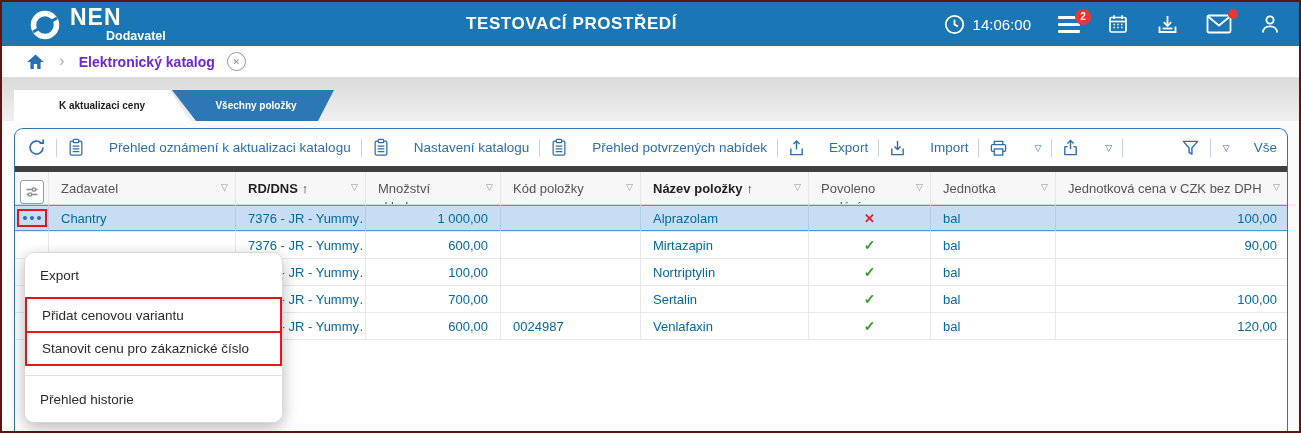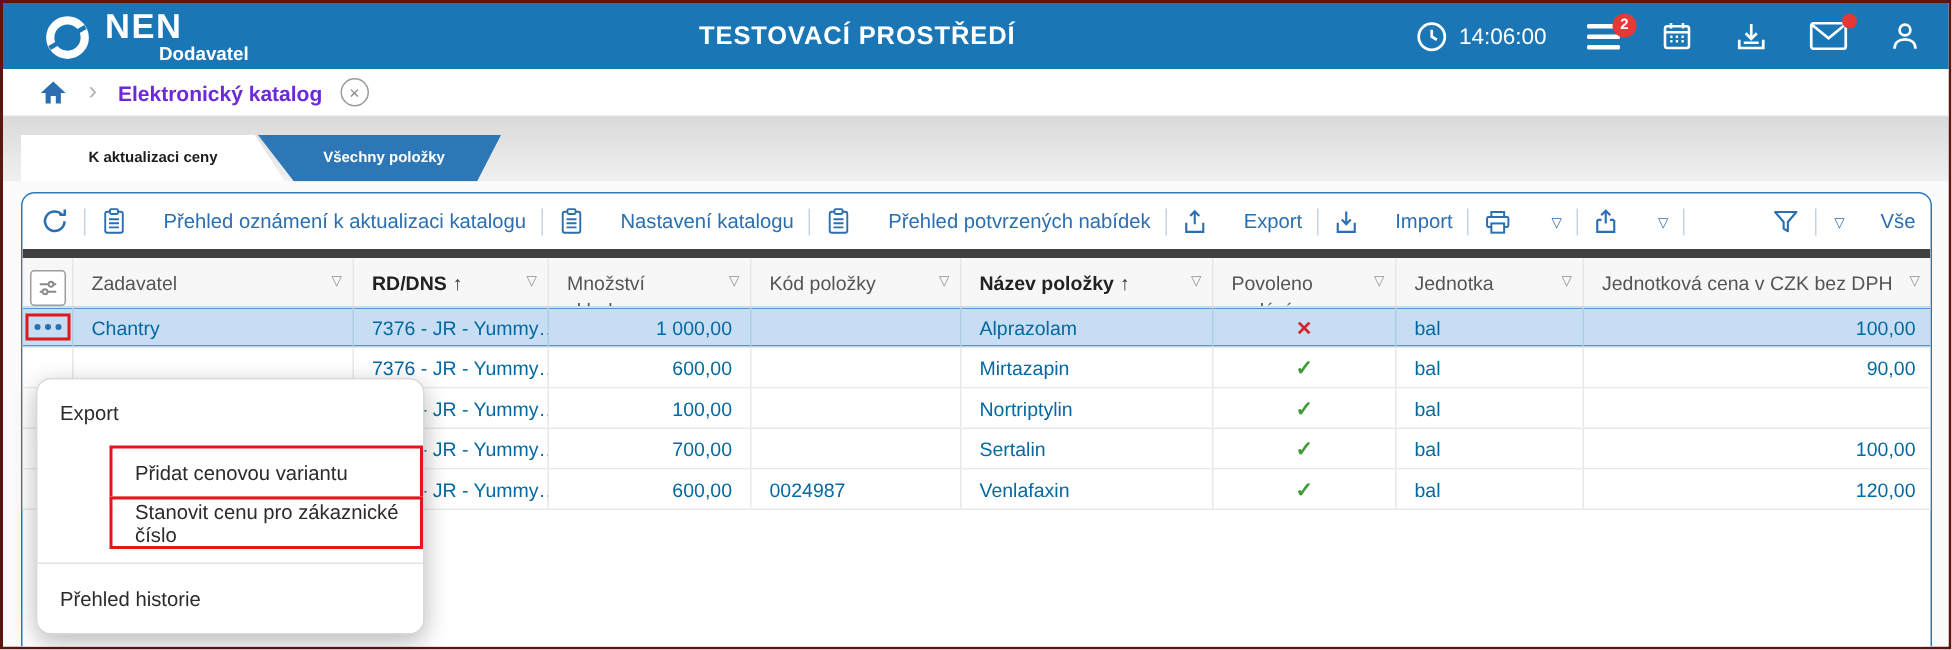--- a/index.html
+++ b/index.html
@@ -85,21 +85,21 @@
   .dots-btn { display:flex; gap:3px; align-items:center; border:2px solid #e0181c; padding:5px 4px; cursor:pointer; }
   .dots-btn i { width:4px; height:4px; border-radius:50%; background:#2b6fb0; }
   .check { color:#3d9b35; font-weight:bold; font-size:14px; }
   .cross { color:#d3262a; font-weight:bold; font-size:13px; }
 
   
   .cmenu { position:absolute; left:22px; top:250px; width:259px; background:#fff; z-index:60;
            border:1px solid #d8d8d8; border-radius:10px; box-shadow:0 5px 16px rgba(0,0,0,.28); overflow:hidden; }
   .cm-item { display:flex; align-items:center; padding-left:15px; font-size:13.5px; color:#2b2b2b; cursor:pointer; background:#fff; }
   .cm-upravit { height:44px; }
-  .cm-red { height:36px; border:2px solid #e0181c;margin-left:48px; }
+  .cm-red { height:36px; border:2px solid #e0181c; }
   .cm-red + .cm-red { margin-top:-2px; height:35px; }
   .cm-gap { height:9px; }
   .cm-div { height:1px; background:#e2e2e2; }
   .cm-hist { height:46px; }
 
   svg { display:block; }
 </style>
 </head>
 <body>
 

